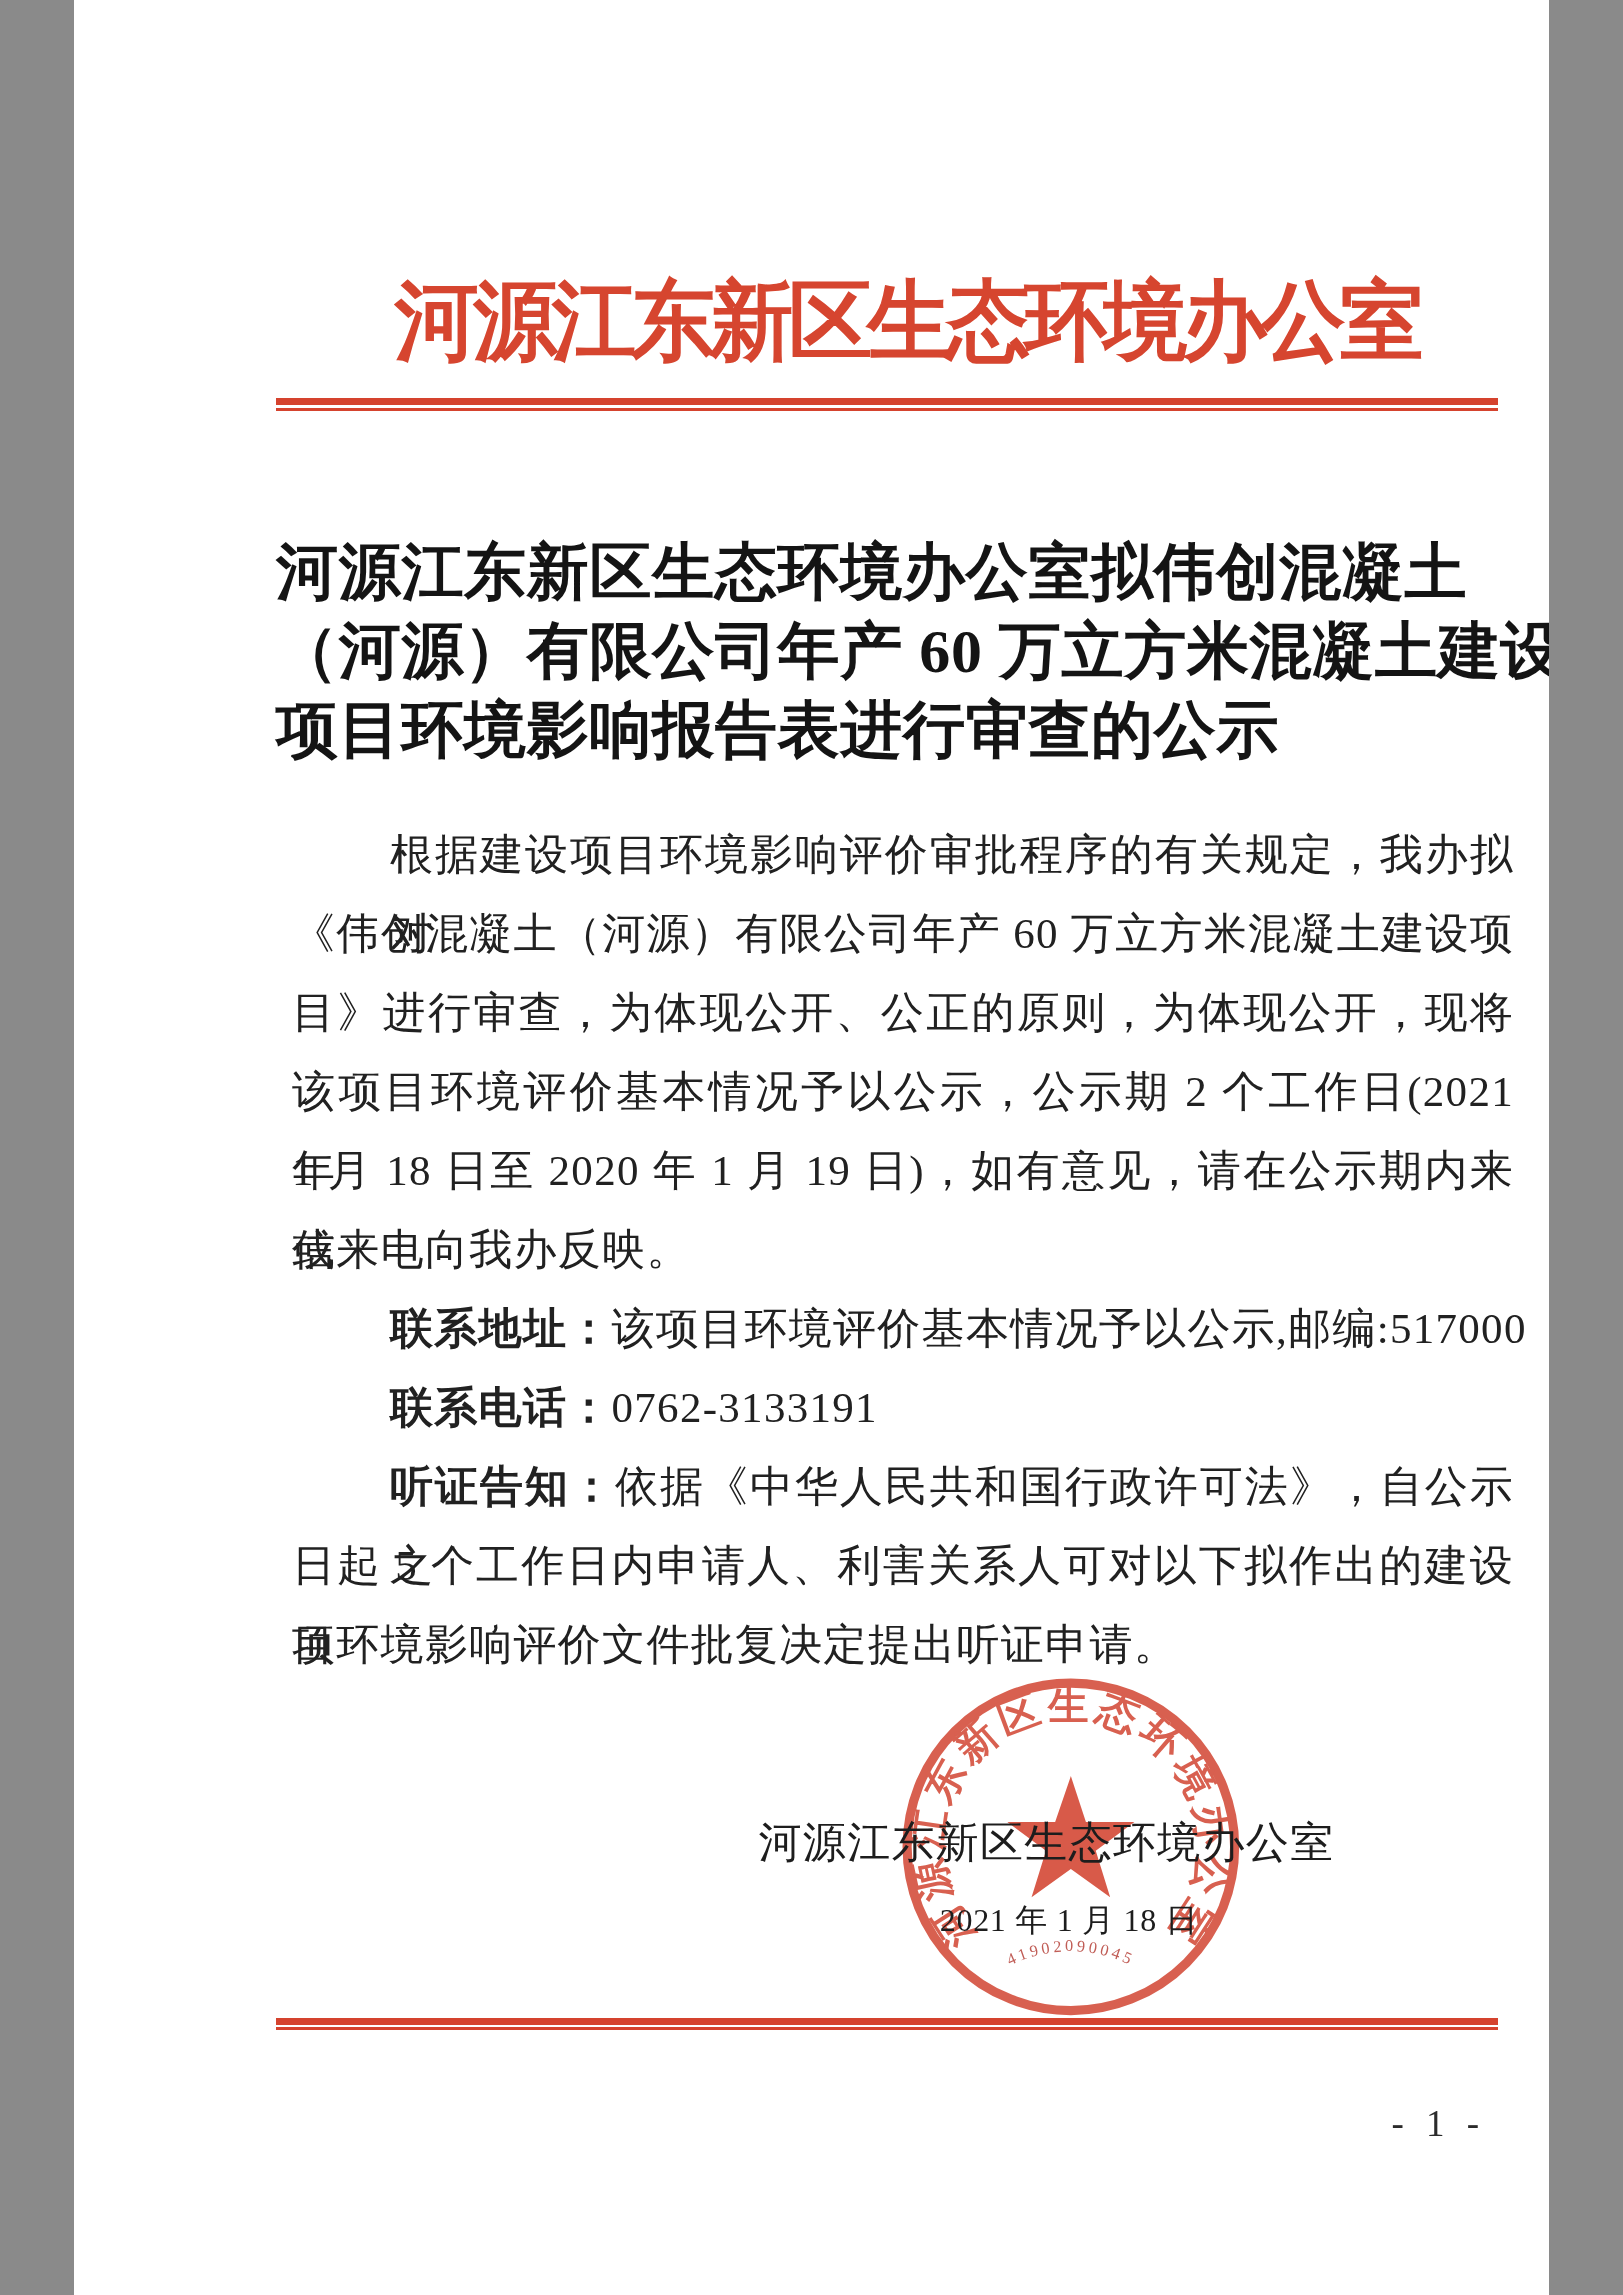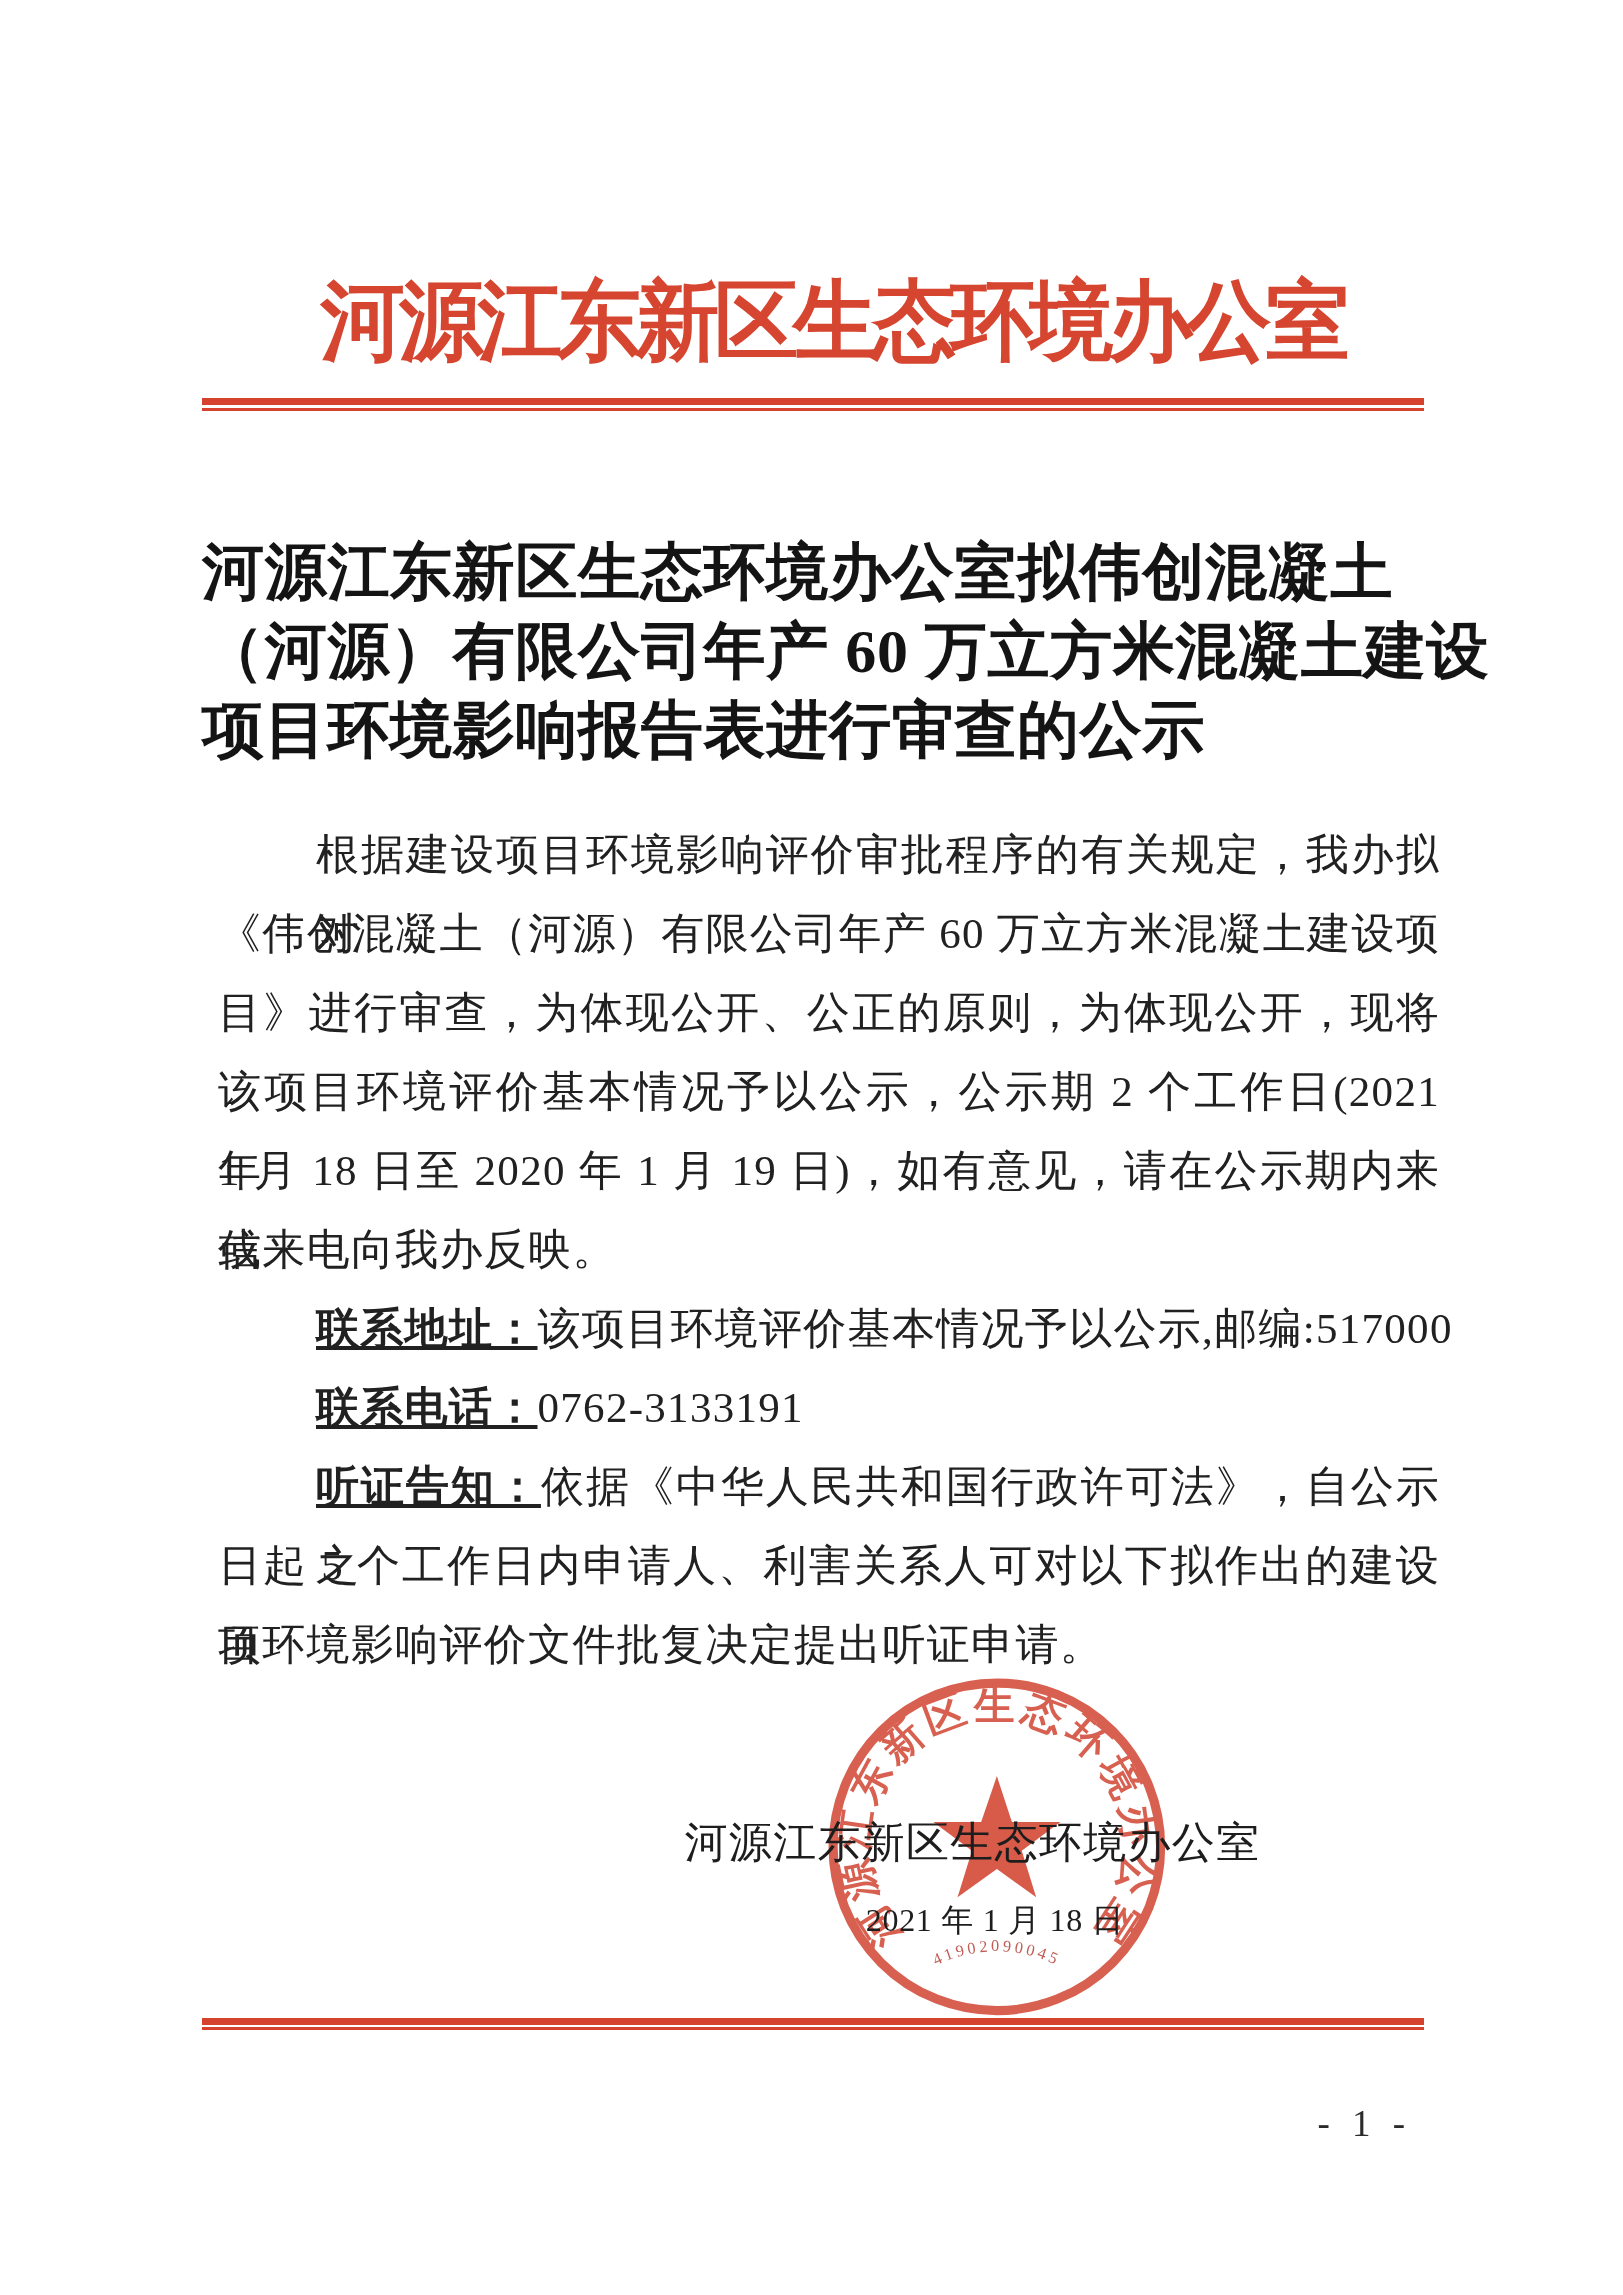--- a/index.html
+++ b/index.html
@@ -2,21 +2,21 @@
 <html style="font-size:10.5px"><head>
 <meta charset="utf-8">
 <style>
   html, body {
     margin: 0;
     padding: 0;
     background: #8a8a8a;
   }
   .page {
     position: relative;
-    width: 1623px;
+    width: 1475px;
     height: 2295px;
     margin: 0 auto;
     background: #ffffff;
     overflow: hidden;
     font-family: "Liberation Serif", "DejaVu Serif", serif;
   }
   
   .letterhead {
     position: absolute;
     left: 202px;
@@ -76,21 +76,21 @@
     letter-spacing: 1.3px;
     white-space: nowrap;
   }
   .bline.justify {
     white-space: normal;
     text-align: justify;
     text-align-last: justify;
     text-justify: inter-character;
   }
   .bline.indent { padding-left: 98px; }
-  .bline .lbl { font-weight: bold; text-decoration: underline; }
+  .bline .lbl { font-weight: bold; }
 
   
   .seal {
     position: absolute;
     left: 820px;
     top: 1668px;
     width: 357px;
     height: 359px;
     opacity: 0.88;
     z-index: 1;

